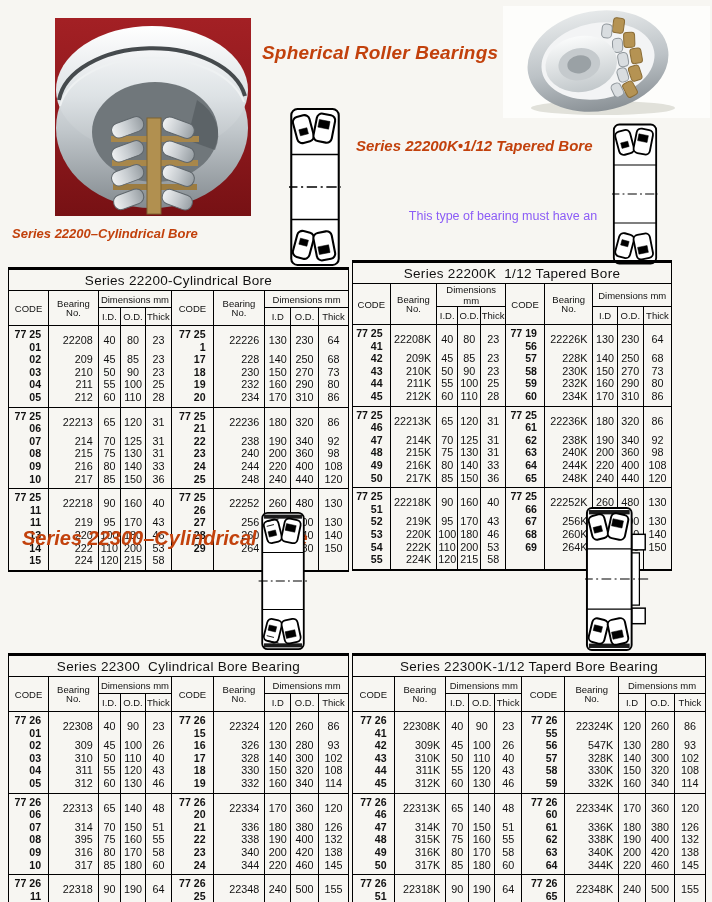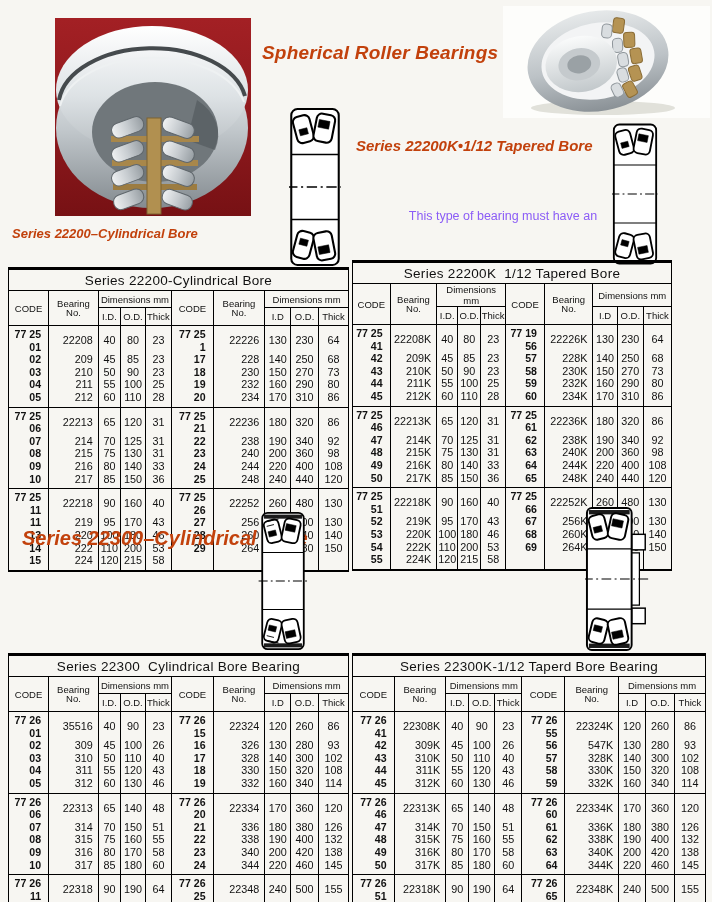--- a/index.html
+++ b/index.html
@@ -725,21 +725,21 @@
             <th>O.D.</th>
             <th>Thick</th>
             <th>I.D</th>
             <th>O.D.</th>
             <th>Thick</th>
           </tr>
         </thead>
         <tbody class="grp">
           <tr>
             <td class="c0">77 26 01</td>
-            <td class="c1">35516</td>
+            <td class="c1">22308</td>
             <td class="c2">40</td>
             <td class="c3">90</td>
             <td class="c4">23</td>
             <td class="c5">77 26 15</td>
             <td class="c6">22324</td>
             <td class="c7">120</td>
             <td class="c8">260</td>
             <td class="c9">86</td>
           </tr>
           <tr>
@@ -811,21 +811,21 @@
             <td class="c3">150</td>
             <td class="c4">51</td>
             <td class="c5">21</td>
             <td class="c6">336</td>
             <td class="c7">180</td>
             <td class="c8">380</td>
             <td class="c9">126</td>
           </tr>
           <tr>
             <td class="c0">08</td>
-            <td class="c1">315</td>
+            <td class="c1">395</td>
             <td class="c2">75</td>
             <td class="c3">160</td>
             <td class="c4">55</td>
             <td class="c5">22</td>
             <td class="c6">338</td>
             <td class="c7">190</td>
             <td class="c8">400</td>
             <td class="c9">132</td>
           </tr>
           <tr>

